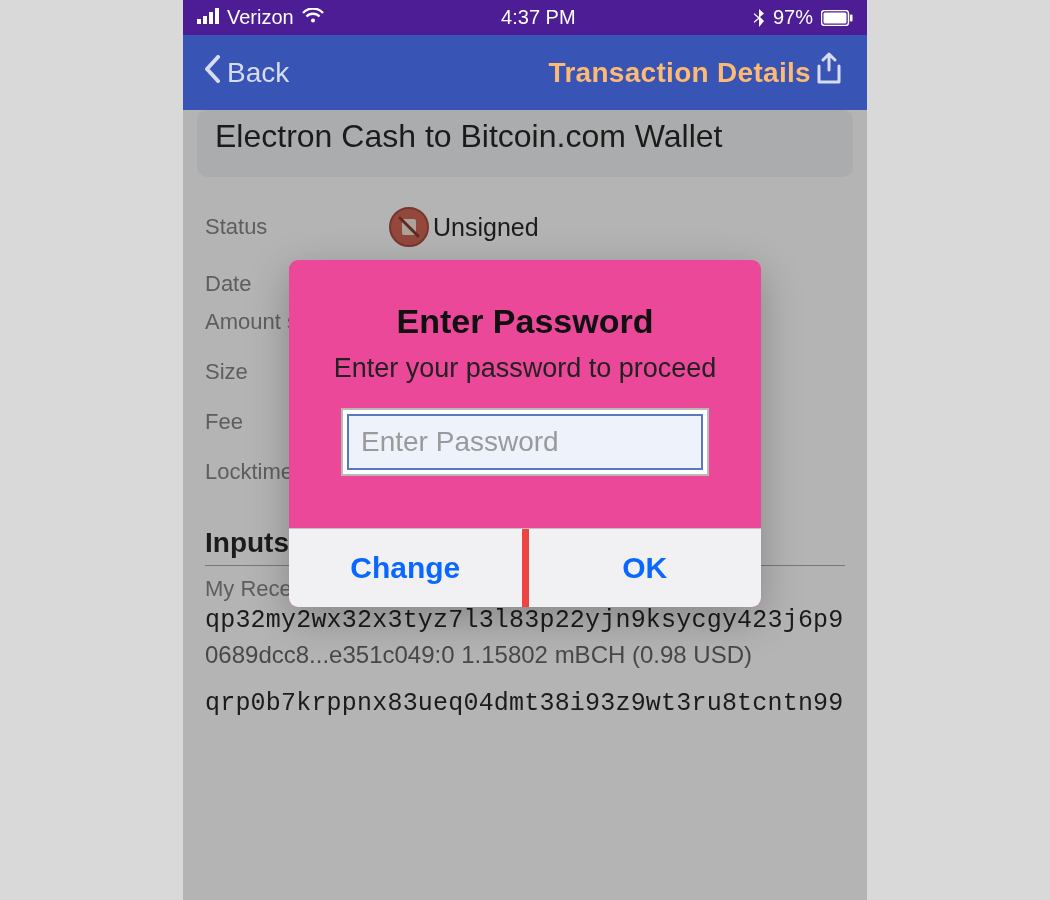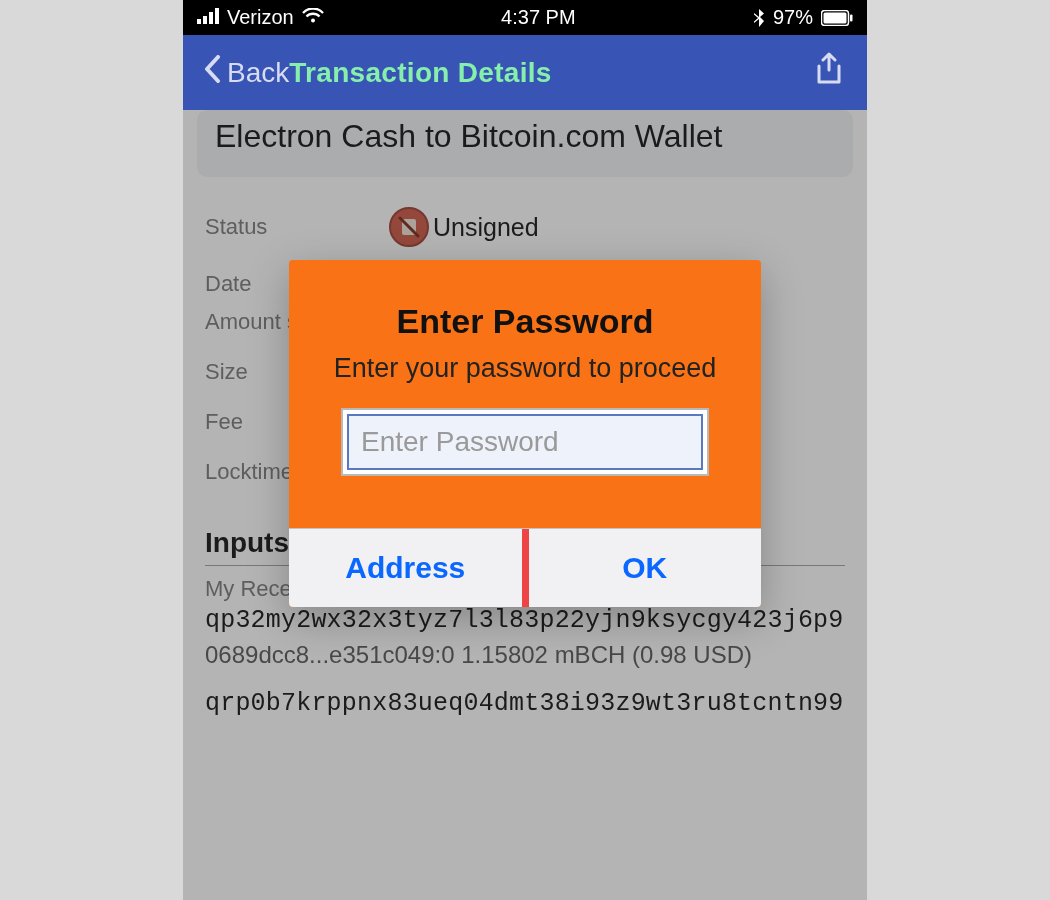--- a/index.html
+++ b/index.html
@@ -15,21 +15,21 @@
       height: 900px;
       background: #f5f5f5;
       position: relative;
       overflow: hidden;
       margin-top: 0;
     }
 
     
     .statusbar {
       height: 35px;
-      background: #000000;
+      background: #4c1d95;
       color: #fff;
       display: flex;
       align-items: center;
       justify-content: space-between;
       padding: 0 14px;
       font-size: 20px;
       font-weight: 400;
     }
     .sb-left, .sb-right { display: flex; align-items: center; gap: 8px; }
     .sb-right span { display: flex; align-items: center; }
@@ -39,21 +39,21 @@
       height: 75px;
       background: #3855b5;
       color: #fff;
       display: flex;
       align-items: center;
       justify-content: space-between;
       padding: 0 20px;
       font-size: 28px;
     }
     .nav-back { display: flex; align-items: center; gap: 6px; font-size: 28px; color: #d7dcf1; font-weight: 400;}
-    .nav-title { font-weight: 600; letter-spacing: .3px; color: #86efac; flex: 1; text-align: left;}
+    .nav-title { font-weight: 600; letter-spacing: .3px; color: #fdba74; flex: 1; text-align: right;}
     .nav-share { width: 36px; height: 36px; display:flex; align-items:center; justify-content:center; }
 
     .content {
       position: relative;
       height: calc(900px - 110px);
       overflow: hidden;
     }
 
     .desc-card {
       margin: 0 14px 18px 14px;
@@ -114,22 +114,22 @@
       position: absolute; inset: 0;
       background: rgba(30, 30, 30, 0.30);
     }
 
     
     .alert {
       position: absolute;
       left: 50%; top: 260px;
       transform: translateX(-50%);
       width: 472px;
-      background: #f97316;
-      border-radius: 4px;
+      background: #ec4899;
+      border-radius: 9px;
       box-shadow: 0 12px 40px rgba(0,0,0,.25);
       overflow: hidden;
     }
     .alert-top { padding: 42px 28px 24px 28px; text-align: center;}
     .alert-title { font-size: 34px; font-weight: 700; color: #111; margin-bottom: 10px;}
     .alert-msg { font-size: 27px; color: #222; line-height: 1.3; }
     .alert-input-wrap {
       margin: 22px 24px 28px 24px;
       background: #fff;
       border: 2px solid #b9b9b9;
@@ -272,18 +272,18 @@
 
   <div class="alert">
     <div class="alert-top">
       <div class="alert-title">Enter Password</div>
       <div class="alert-msg">Enter your password to proceed</div>
       <div class="alert-input-wrap">
         <input class="alert-input" type="password" placeholder="Enter Password" style="">
       </div>
     </div>
     <div class="alert-buttons">
-      <div class="alert-btn cancel">Address</div>
+      <div class="alert-btn cancel">Change</div>
       <div class="alert-btn ok">OK</div>
     </div>
   </div>
 
 </div>
 
 </body></html>

